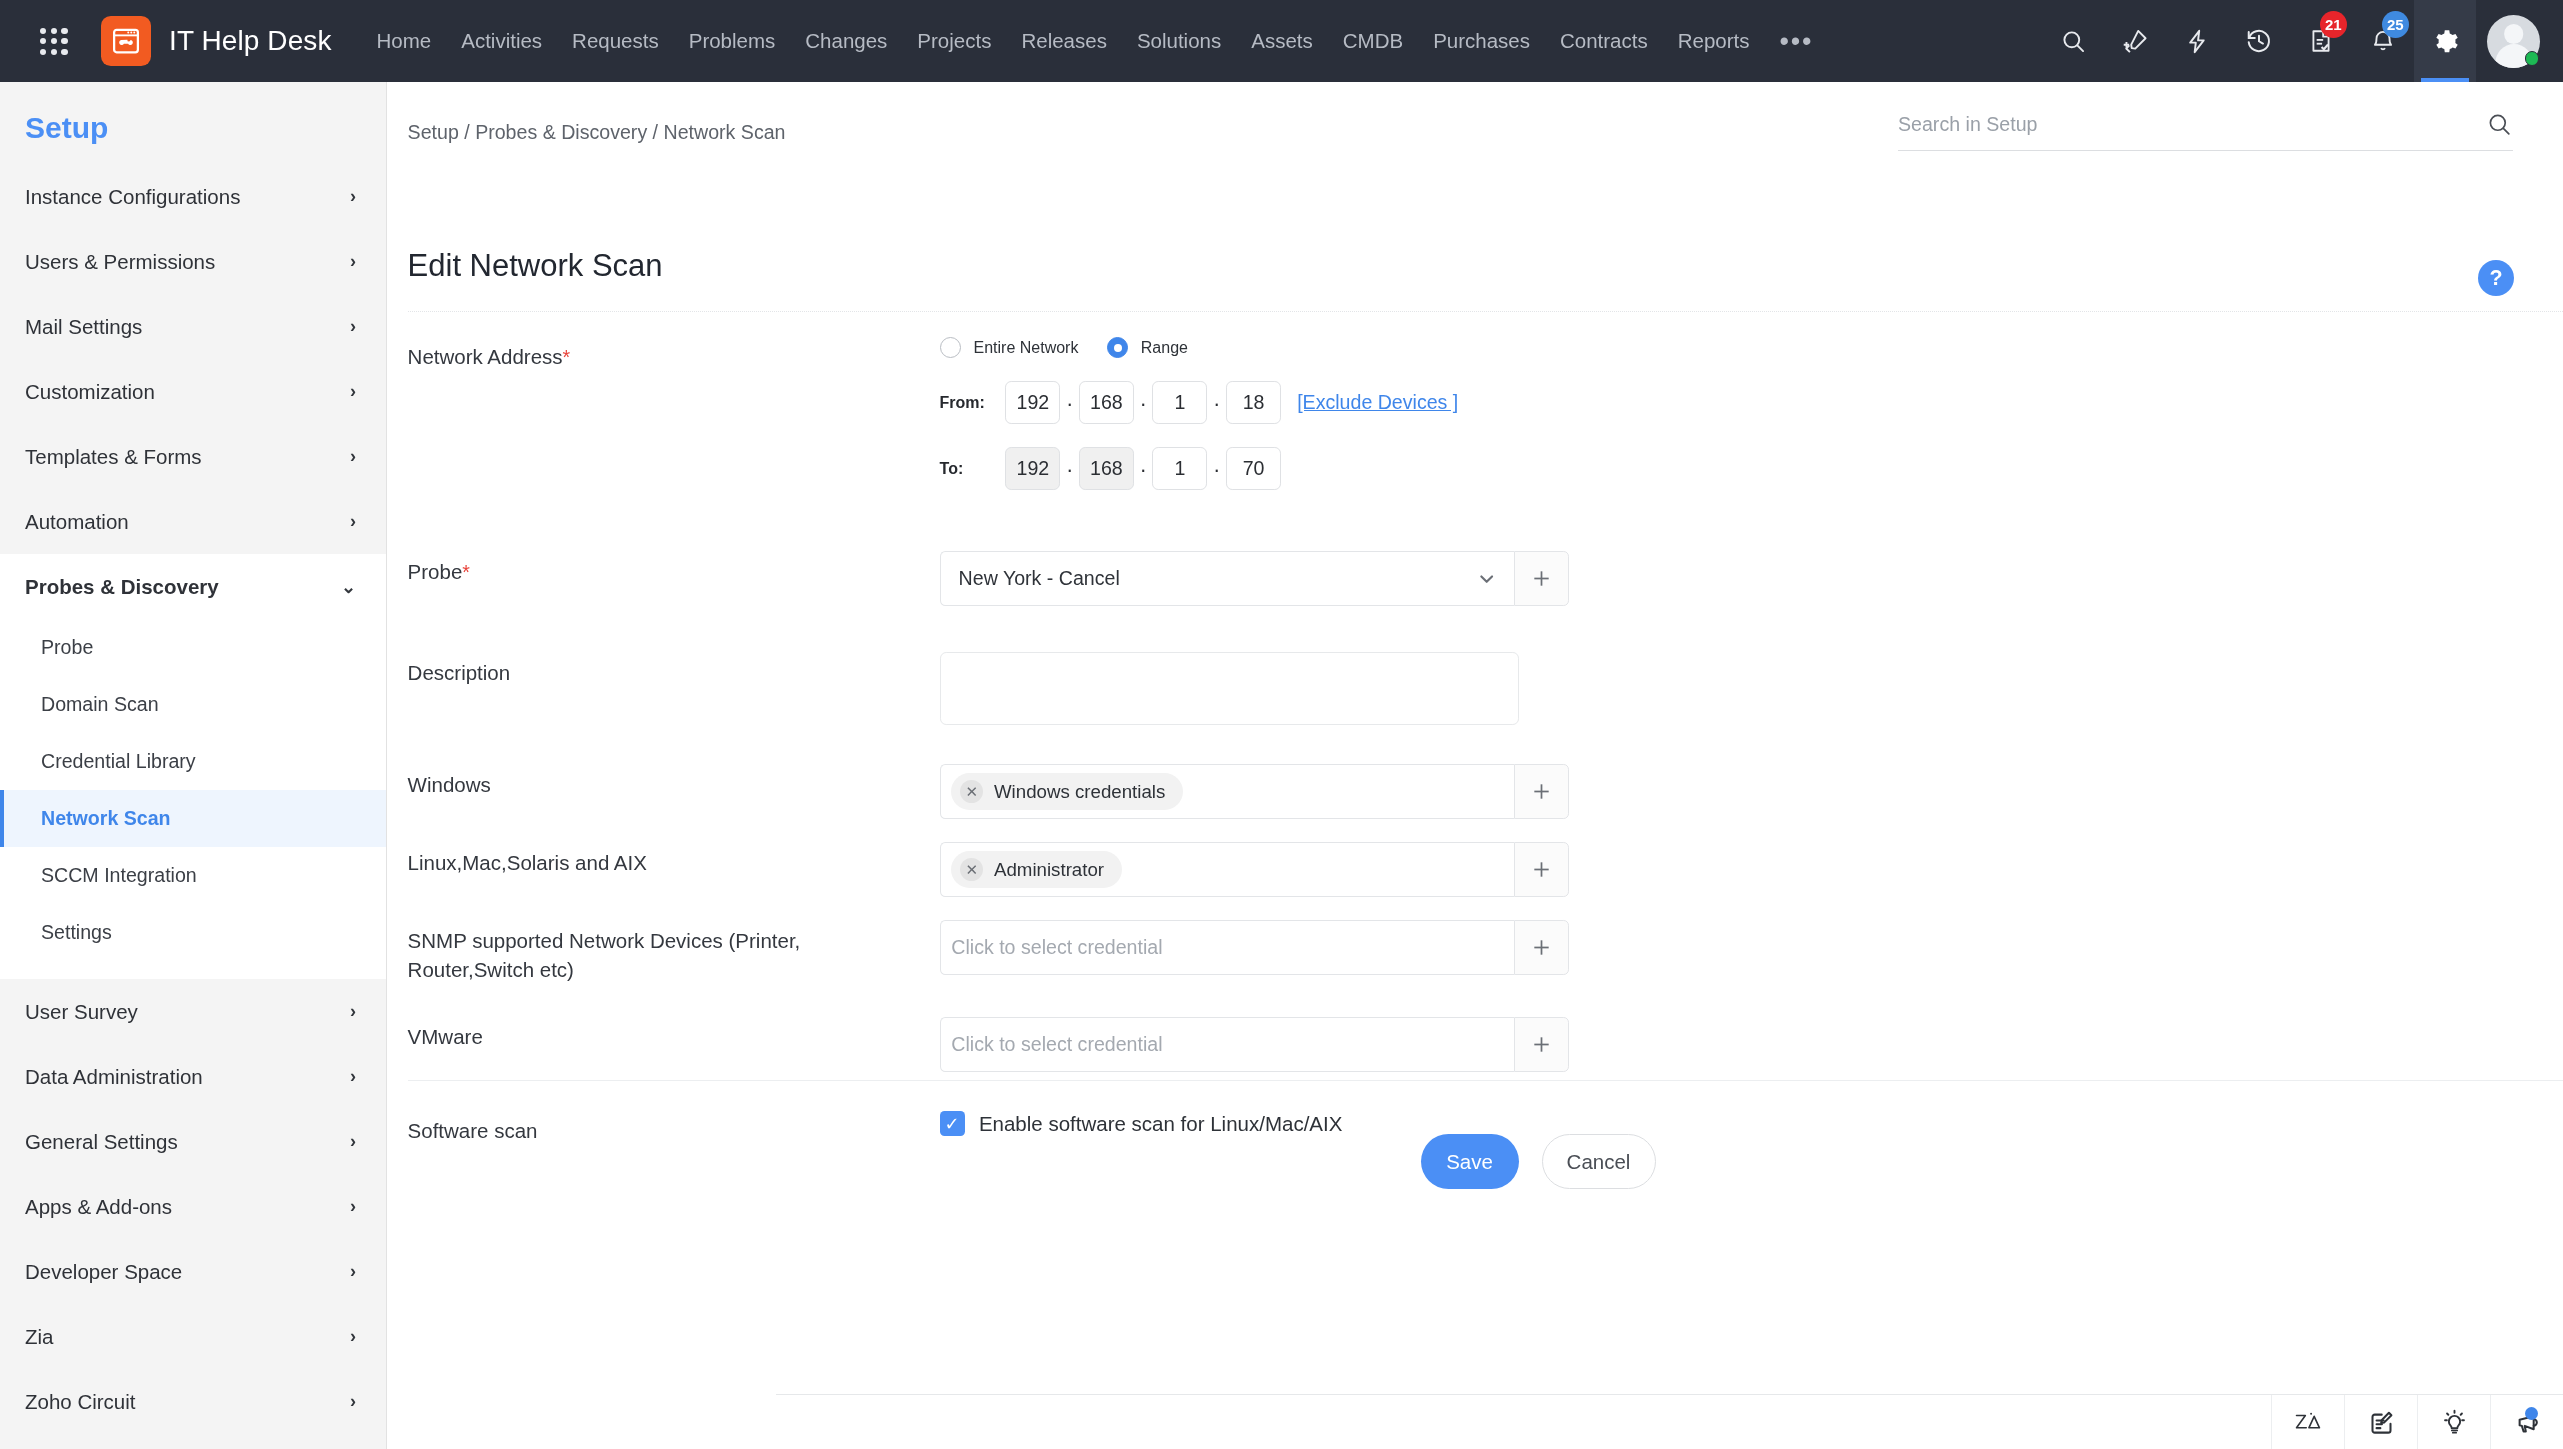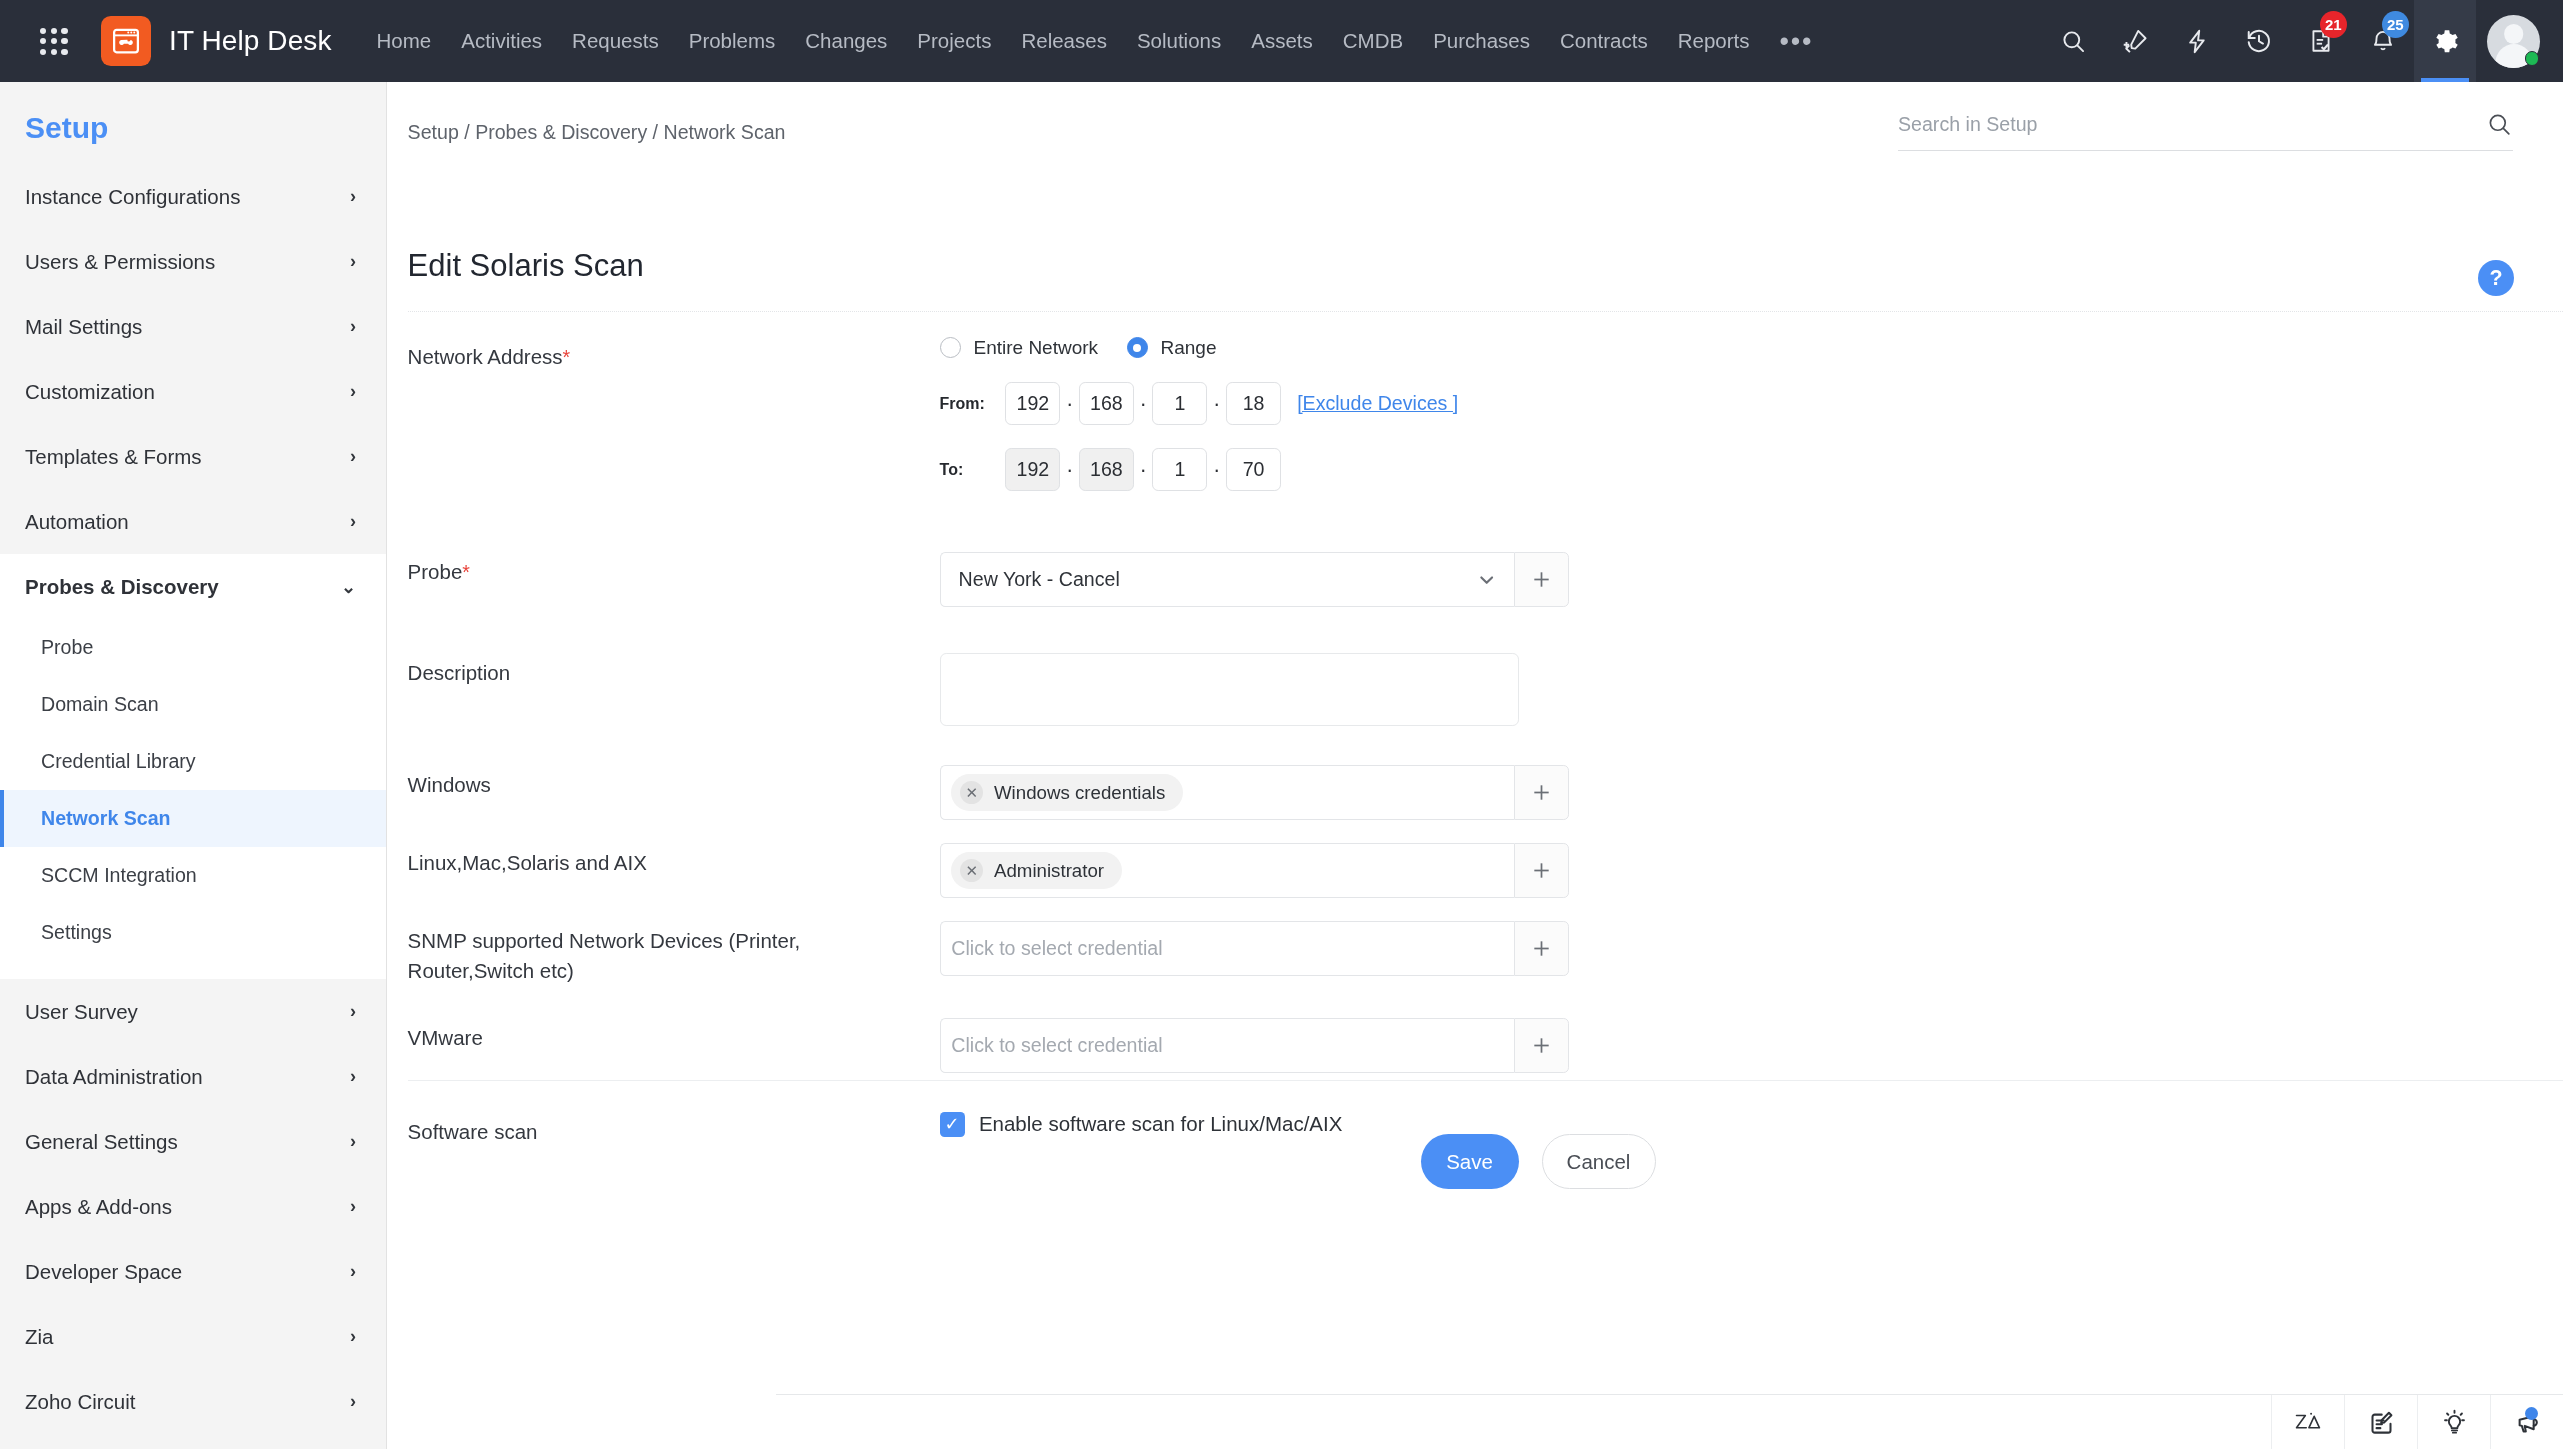--- a/index.html
+++ b/index.html
@@ -137,21 +137,21 @@
   .form { position: absolute; top: 255px; left: 19.6px; right: 0; }
   .row { display: flex; align-items: flex-start; }
   .lbl {
     width: 532px; font-size: 20.5px; color: #34383f; padding-top: 5.3px;
     line-height: 1.45; padding-right: 21.4px;
   }
   .req { color: #e8443b; font-size: 19.6px; }
   .ctl { flex: 1 1 auto; }
 
   .radios { display: flex; align-items: center; gap: 28.5px; }
-  .radio { display: flex; gap: 12.5px; cursor: pointer; font-size: 19px; color: #2e3238; }
+  .radio { display: flex; align-items: center; gap: 12.5px; cursor: pointer; font-size: 16px; color: #2e3238; }
   .rdot { width: 21.4px; height: 21.4px; border-radius: 50%; border: 1.8px solid #b9bdc3; background: #fff; }
   .rdot.on {
     background: #3f86ea; border-color: #3f86ea;
     display: flex; align-items: center; justify-content: center;
   }
   .rdot.on::after { content:""; width: 8px; height: 8px; border-radius: 50%; background: #fff; }
 
   .iprow { display: flex; align-items: center; margin-top: 23px; }
   .iplabel { font-size: 16px; font-weight: bold; color: #26292e; width: 64px; }
   .ipbox {
@@ -429,21 +429,21 @@
   <div class="setup-search">
     <input type="text" placeholder="Search in Setup" style="">
     <svg width="27" height="27" viewBox="0 0 24 24">
       <circle cx="10.5" cy="10.5" r="6.6" fill="none" stroke="#4a4e55" stroke-width="1.5"></circle>
       <line x1="15.4" y1="15.4" x2="20.3" y2="20.3" stroke="#4a4e55" stroke-width="1.5" stroke-linecap="round"></line>
     </svg>
   </div>
 
   <div class="help-btn">?</div>
 
-  <div class="page-title">Edit Solaris Scan</div>
+  <div class="page-title">Edit Network Scan</div>
   <div class="title-rule"></div>
 
   <div class="form">
 
     <div class="row">
       <div class="lbl">
         <span>Network Address</span><span class="req">*</span>
       </div>
       <div class="ctl">
         <div class="radios">

